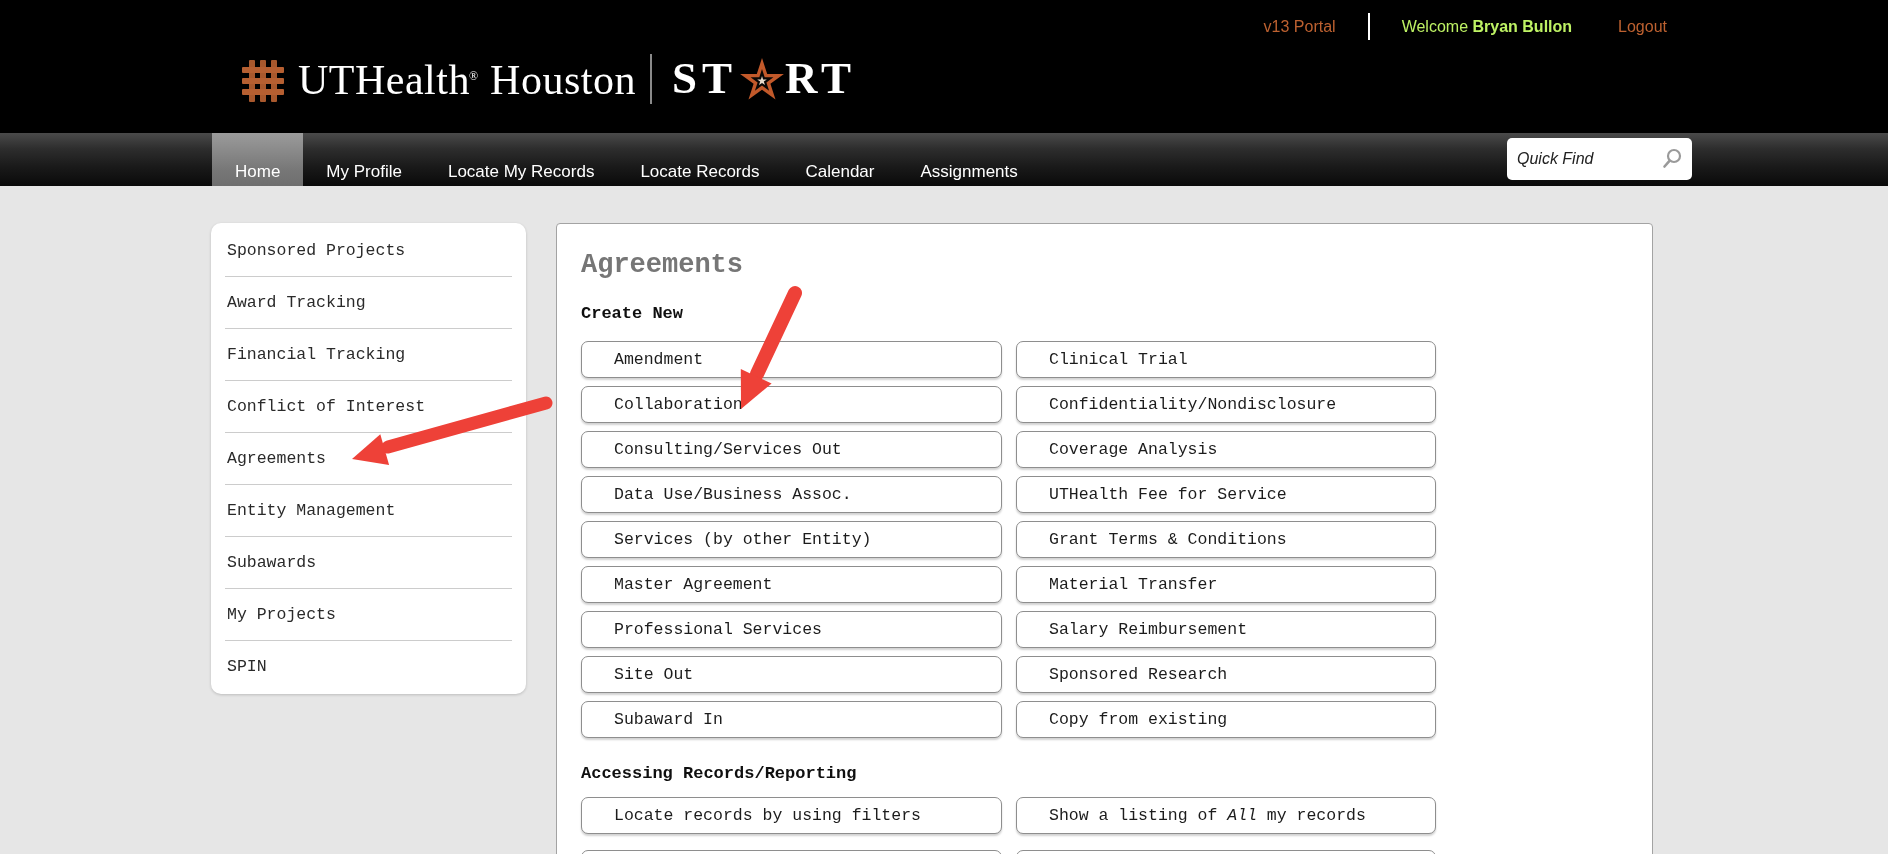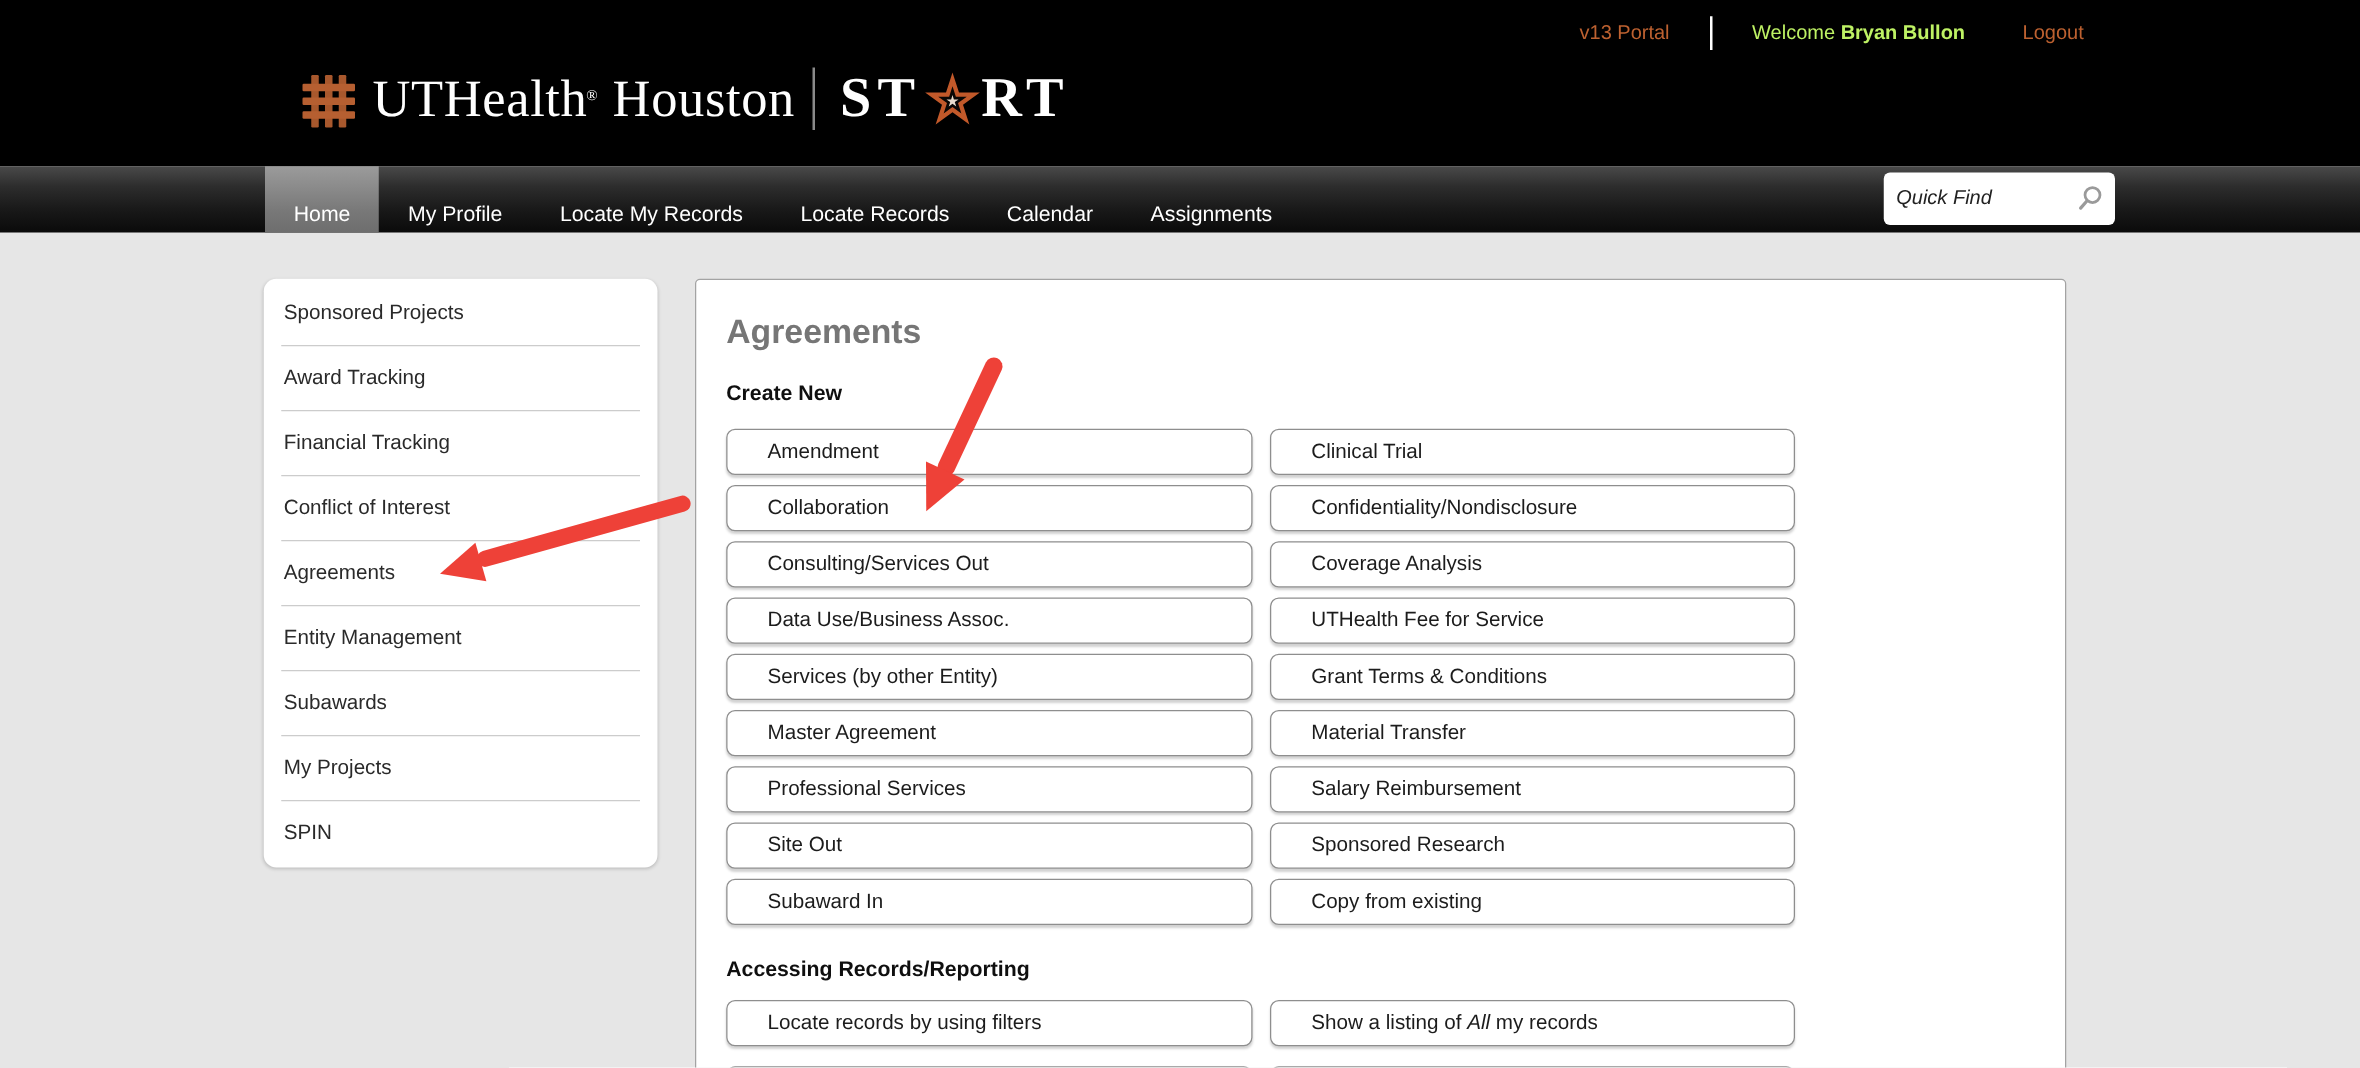--- a/index.html
+++ b/index.html
@@ -51,21 +51,21 @@
     background:#fff; border-radius:5px; display:flex; align-items:center;
     padding:0 8px 0 10px;
   }
   .quick-find input {
     border:none; outline:none; background:transparent; font-size:16px; color:#222;
     width:132px; font-family:inherit;font-style:italic;
   }
   .search-icon { margin-left:auto; display:flex; }
 
   
-  .content { position:relative; height:668px; }
+  .content { position:relative; height:668px;font-family:Liberation Mono, monospace; }
 
   .sidebar-card {
     position:absolute; left:211px; top:37px; width:315px;
     background:#fff; border-radius:10px; padding:2px 14px;
     box-shadow:0 1px 3px rgba(0,0,0,0.18);
   }
   .side-item {
     padding:16px 2px; font-size:16.5px; color:#2a2a2a;
     border-bottom:1px solid #ccc; cursor:pointer;
   }

